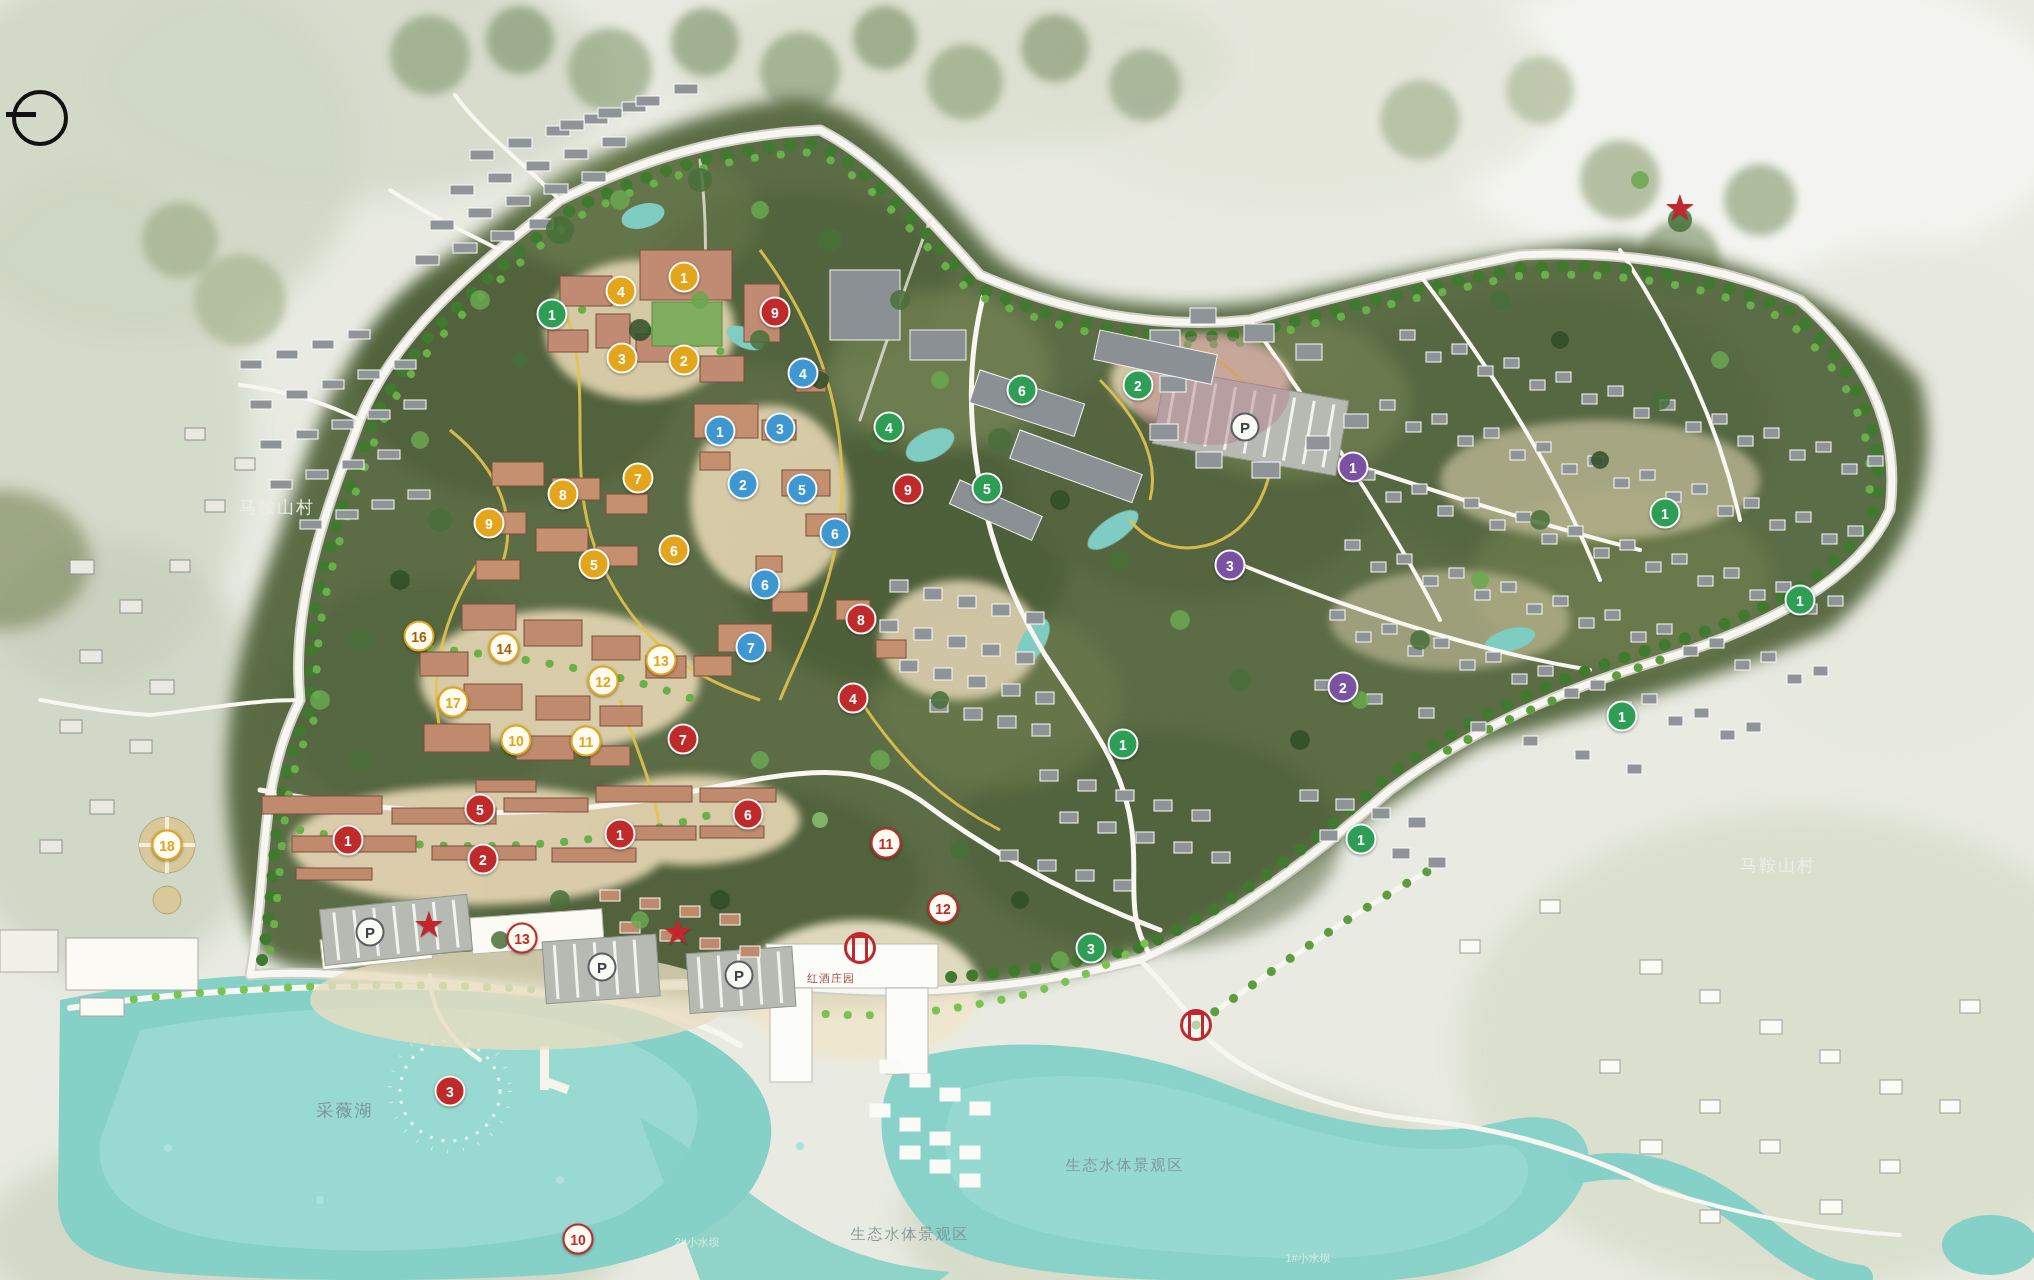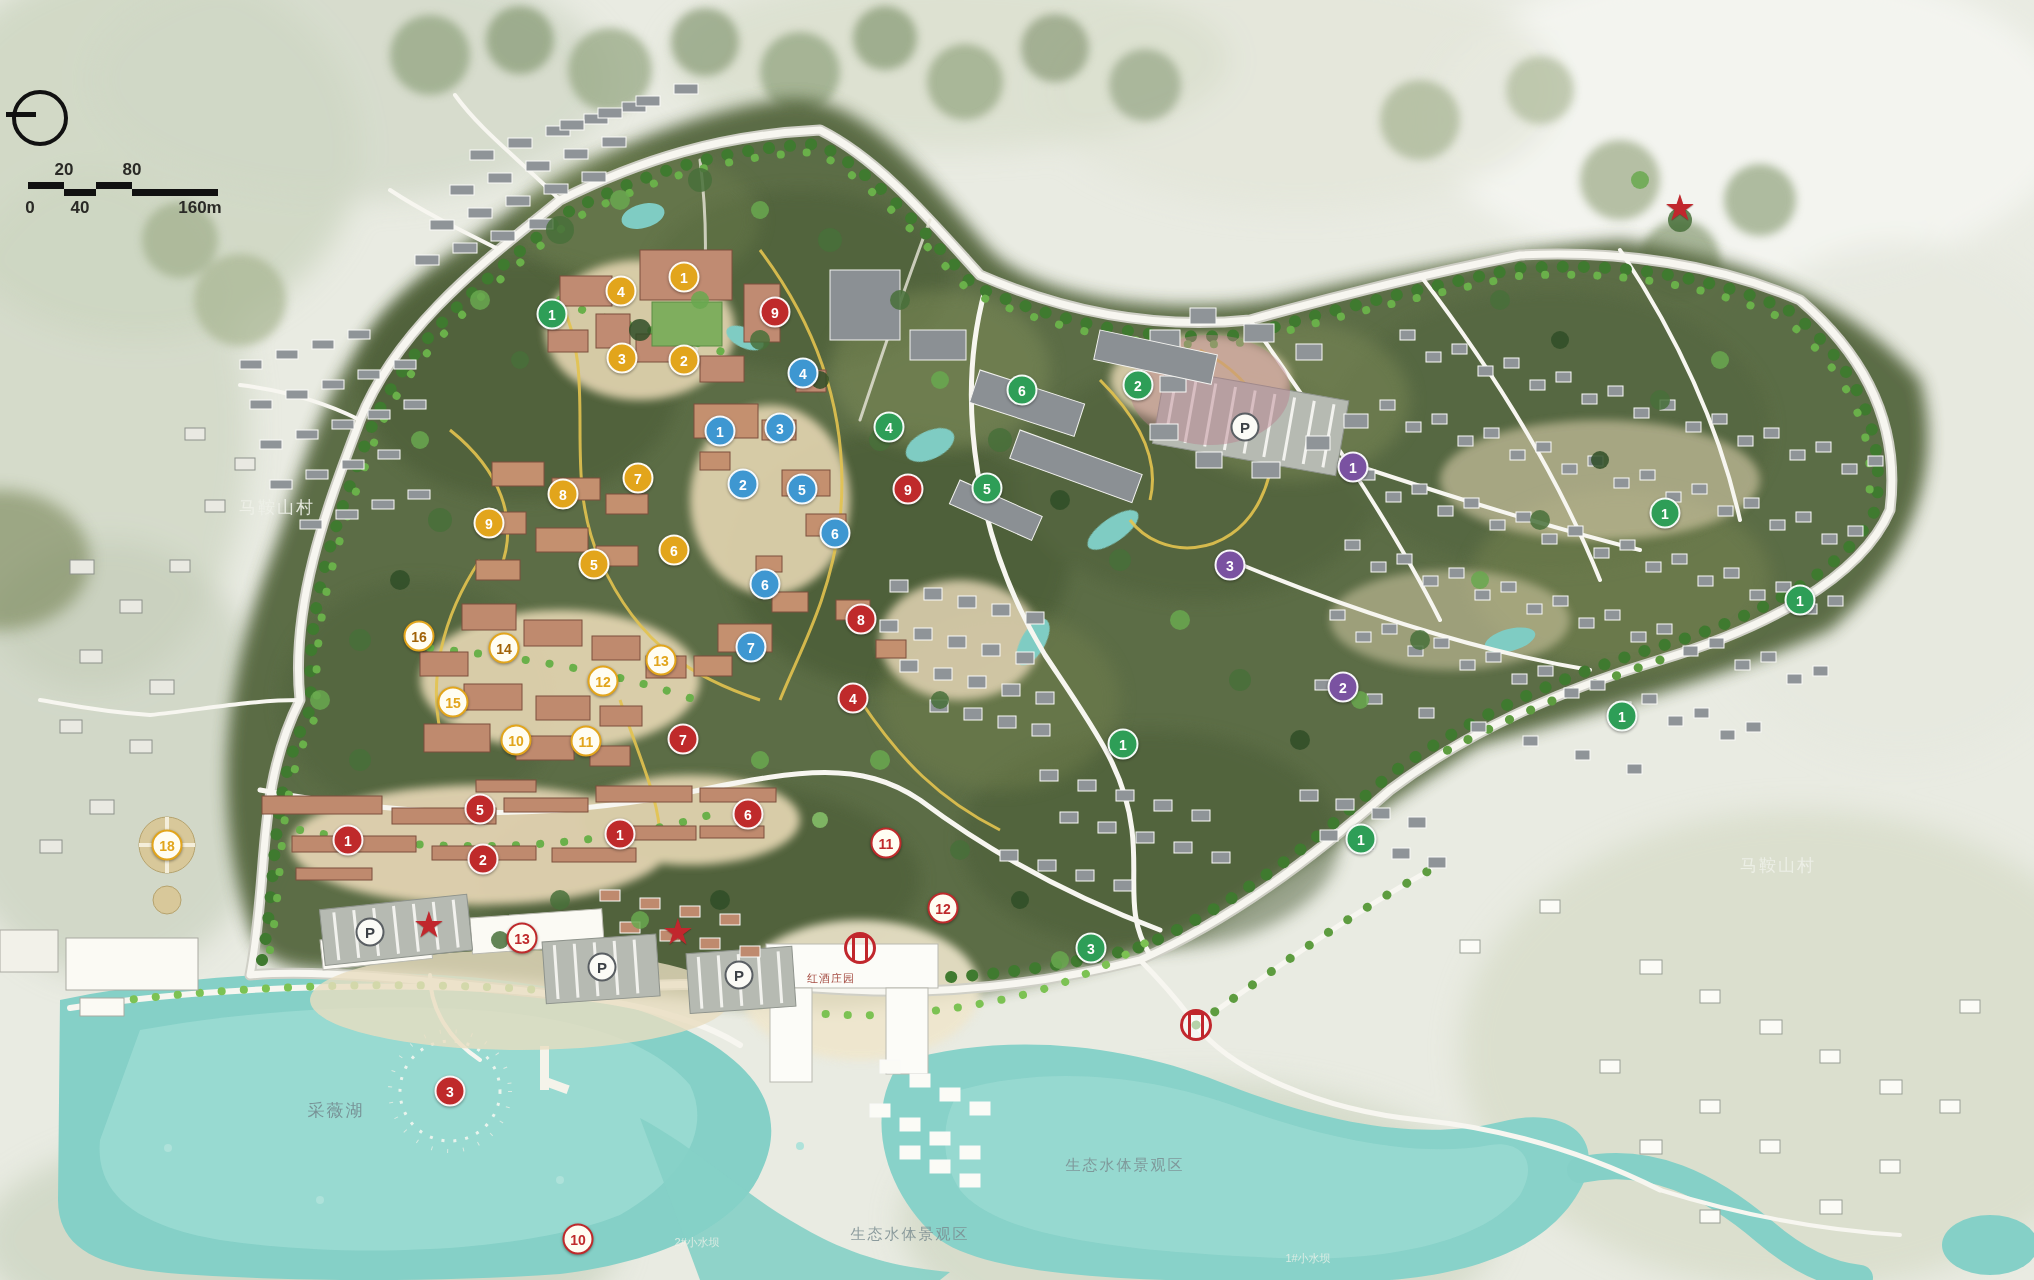--- a/index.html
+++ b/index.html
@@ -627,21 +627,21 @@
       <div class="marker solid" style="background: rgb(226, 165, 28); left: 594px; top: 564px;">5</div>
       <div class="marker solid" style="background: rgb(226, 165, 28); left: 674px; top: 550px;">6</div>
       <div class="marker solid" style="background: rgb(226, 165, 28); left: 638px; top: 478px;">7</div>
       <div class="marker solid" style="background: rgb(226, 165, 28); left: 563px; top: 494px;">8</div>
       <div class="marker solid" style="background: rgb(226, 165, 28); left: 489px; top: 523px;">9</div>
       <div class="marker outline" style="border-color: rgb(226, 165, 28); color: rgb(226, 165, 28); left: 516px; top: 740px;">10</div>
       <div class="marker outline" style="border-color: rgb(226, 165, 28); color: rgb(226, 165, 28); left: 586px; top: 741px;">11</div>
       <div class="marker outline" style="border-color: rgb(226, 165, 28); color: rgb(226, 165, 28); left: 603px; top: 681px;">12</div>
       <div class="marker outline" style="border-color: rgb(226, 165, 28); color: rgb(226, 165, 28); left: 661px; top: 660px;">13</div>
       <div class="marker outline" style="border-color: rgb(226, 165, 28); color: #a16207; left: 504px; top: 648px;">14</div>
-      <div class="marker outline" style="border-color: rgb(226, 165, 28); color: rgb(226, 165, 28); left: 453px; top: 702px;">15</div>
+      <div class="marker outline" style="border-color: rgb(226, 165, 28); color: rgb(226, 165, 28); left: 453px; top: 702px;">17</div>
       <div class="marker outline" style="border-color: rgb(226, 165, 28); color: #a16207; left: 419px; top: 636px;">16</div>
       <div class="marker outline" style="border-color: rgb(226, 165, 28); color: rgb(226, 165, 28); left: 167px; top: 845px;">18</div>
       <div class="marker solid" style="background: rgb(62, 151, 209); left: 720px; top: 431px;">1</div>
       <div class="marker solid" style="background: rgb(62, 151, 209); left: 743px; top: 484px;">2</div>
       <div class="marker solid" style="background: rgb(62, 151, 209); left: 780px; top: 428px;">3</div>
       <div class="marker solid" style="background: rgb(62, 151, 209); left: 803px; top: 373px;">4</div>
       <div class="marker solid" style="background: rgb(62, 151, 209); left: 802px; top: 489px;">5</div>
       <div class="marker solid" style="background: rgb(62, 151, 209); left: 835px; top: 533px;">6</div>
       <div class="marker solid" style="background: rgb(62, 151, 209); left: 765px; top: 584px;">6</div>
       <div class="marker solid" style="background: rgb(62, 151, 209); left: 751px; top: 647px;">7</div>
@@ -678,44 +678,27 @@
       <div class="star" style="left: 678px; top: 932px;">★</div>
       <div class="star" style="left: 1680px; top: 208px;">★</div>
       <div class="pmark" style="left: 1245px; top: 427px;">P</div>
       <div class="pmark" style="left: 370px; top: 932px;">P</div>
       <div class="pmark" style="left: 602px; top: 967px;">P</div>
       <div class="pmark" style="left: 739px; top: 975px;">P</div>
       <div class="gate" style="left: 860px; top: 948px;"></div>
       <div class="gate" style="left: 1196px; top: 1025px;"></div>
       <div class="map-label village" style="left: 277px; top: 507px;">马鞍山村</div>
       <div class="map-label village" style="left: 1778px; top: 865px;">马鞍山村</div>
-      <div class="map-label water" style="left: 336px; top: 1110px;">采薇湖</div>
+      <div class="map-label water" style="left: 345px; top: 1110px;">采薇湖</div>
       <div class="map-label water-area" style="left: 1125px; top: 1165px;">生态水体景观区</div>
       <div class="map-label water-area" style="left: 910px; top: 1234px;">生态水体景观区</div>
       <div class="map-label estate" style="left: 831px; top: 978px;">红酒庄园</div>
       <div class="map-label dam" style="left: 697px; top: 1242px;">2#小水坝</div>
       <div class="map-label dam" style="left: 1308px; top: 1258px;">1#小水坝</div>
     </div>
 
 <div id="north">
   <div class="ring"></div>
   <div class="tick"></div>
 </div>
 
-<div id="scalebar">
-  <div class="toplabels">
-    <span style="left:36px">20</span>
-    <span style="left:104px">80</span>
-  </div>
-  <div class="bars">
-    <i style="left:0;top:0;width:36px"></i>
-    <i style="left:36px;top:7px;width:32px"></i>
-    <i style="left:68px;top:0;width:36px"></i>
-    <i style="left:104px;top:7px;width:86px"></i>
-  </div>
-  <div class="botlabels">
-    <span style="left:2px">0</span>
-    <span style="left:52px">40</span>
-    <span style="left:172px">160m</span>
-  </div>
+
 </div>
 
-</div>
-
 </body></html>

